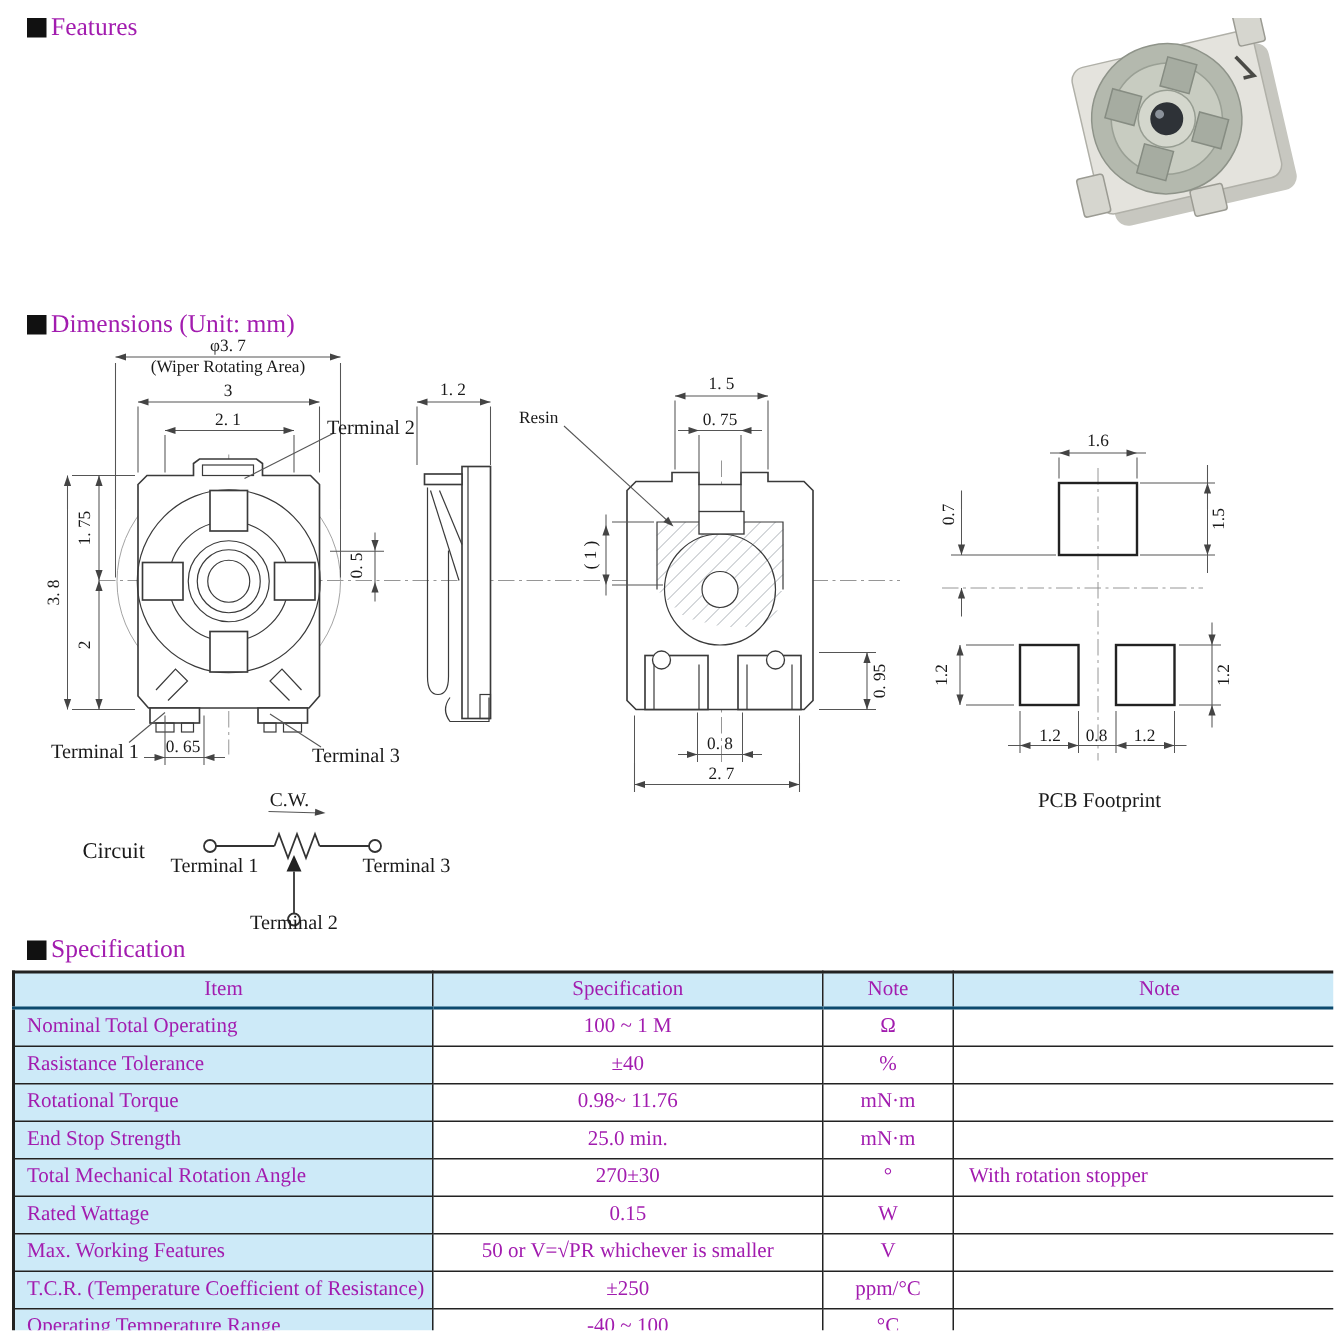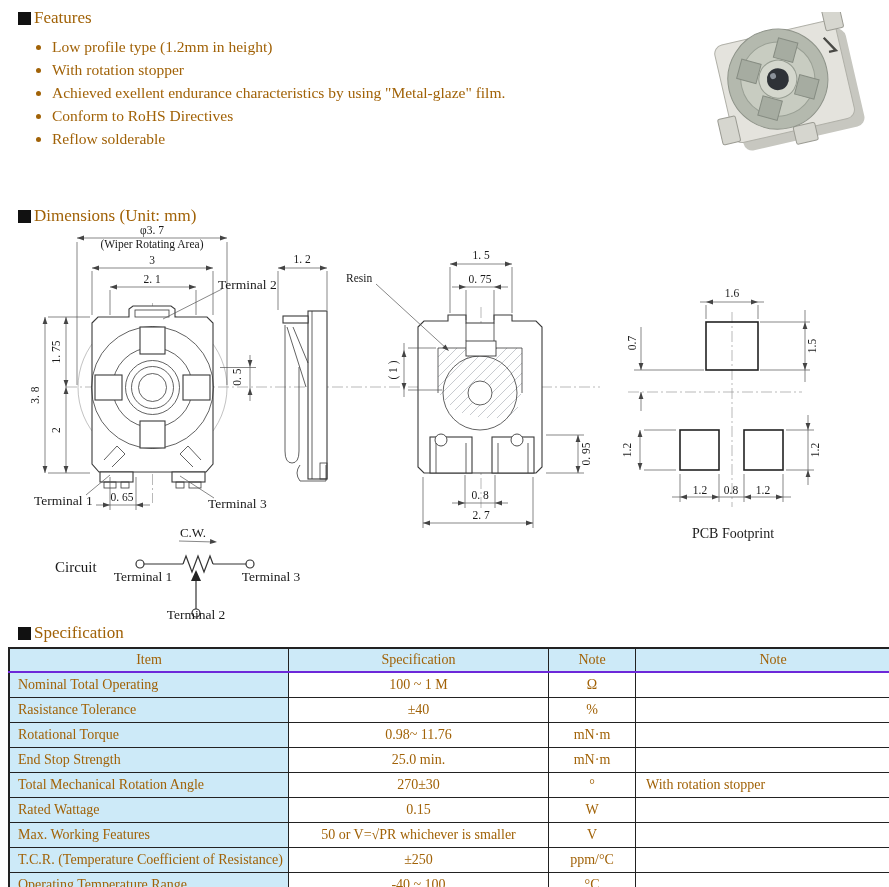--- a/index.html
+++ b/index.html
@@ -1,17 +1,17 @@
 <!DOCTYPE html>
 <html><head>
 <meta charset="utf-8">
 <style>
   html,body{margin:0;padding:0;background:#fff;}
   .page{position:relative;width:889px;height:887px;background:#fff;overflow:hidden;
-        font-family:"Liberation Serif","DejaVu Serif",serif;color:#a16207;}
+        font-family:"Liberation Serif","DejaVu Serif",serif;color:#a21caf;}
   .sec-h{position:absolute;margin:0;font-size:17px;font-weight:400;display:flex;align-items:center;}
   .sq{display:inline-block;width:13px;height:13px;background:#111;margin-right:3px;}
   .features{position:absolute;left:18px;top:8px;width:620px;}
   .features ul{margin:7px 0 0 16px;padding:0 0 0 18px;list-style:disc;}
   .features li{font-size:15.5px;line-height:23px;}
   .photo{position:absolute;left:688px;top:12px;width:192px;height:146px;}
   .dim-h{left:18px;top:184px;margin-top:22px;}
   .spec-h{left:18px;top:623px;}
   .drawings{position:absolute;left:0;top:215px;}
   .dt{font-size:11.5px;fill:#1a1a1a;}
@@ -20,44 +20,37 @@
   .cap{font-size:14px;fill:#1a1a1a;}
   .ckt{font-size:15px;fill:#1a1a1a;}
   .outline{fill:#fff;stroke:#3a3a3a;stroke-width:1.1;}
   .thin{fill:none;stroke:#3a3a3a;stroke-width:0.8;}
   .dim{stroke:#555;stroke-width:0.7;fill:none;}
   .cl{stroke:#8a8a8a;stroke-width:0.6;fill:none;stroke-dasharray:11 3 2 3;}
   .hatch{stroke:#9aa0a8;stroke-width:0.55;}
   .spec-table{position:absolute;left:8px;top:647px;border-collapse:collapse;table-layout:fixed;width:873px;}
   .spec-table th,.spec-table td{border:1px solid #222;font-weight:400;font-size:14px;padding:2px 4px;}
   .spec-table{border:2px solid #222;}
-  .spec-table thead th{background:#cdeaf8;height:18px;border-bottom:2px solid #6d28d9;}
+  .spec-table thead th{background:#cdeaf8;height:18px;border-bottom:2px solid #0c4a6e;}
   .spec-table td{height:20px;}
   .spec-table .c-item{width:270px;text-align:left;padding-left:8px;background:#cdeaf8;}
   .spec-table .c-spec{width:251px;text-align:center;}
   .spec-table .c-unit{width:78px;text-align:center;}
   .spec-table .c-note{width:266px;text-align:left;padding-left:10px;}
 </style>
 </head>
 <body>
 
 <div class="page">
 
   <section class="features">
     <h2 class="sec-h" style="position:static">
         <span class="sq"></span>
         <span>Features</span>
       </h2>
-    <ul>
-      <li>Low profile type (1.2mm in height)</li>
-      <li>With rotation stopper</li>
-      <li>Achieved exellent endurance characteristics by using "Metal-glaze" film.</li>
-      <li>Conform to RoHS Directives</li>
-      <li>Reflow solderable</li>
-    </ul>
   </section>
 
   <div class="photo">
     <svg width="192" height="146" viewBox="0 0 192 146">
       <g transform="rotate(-13 96 76)">
         <rect x="44" y="30" width="124" height="100" rx="9" fill="#c7c7c0"></rect>
         <rect x="36" y="20" width="124" height="100" rx="9" fill="#e4e3dd" stroke="#b0b0a8"></rect>
         <rect x="24" y="92" width="18" height="26" rx="2" fill="#d6d6cf" stroke="#9b9b93"></rect>
         <rect x="150" y="8" width="18" height="22" rx="2" fill="#d6d6cf" stroke="#9b9b93"></rect>
         <rect x="96" y="116" width="22" height="18" rx="2" fill="#d6d6cf" stroke="#9b9b93"></rect>

